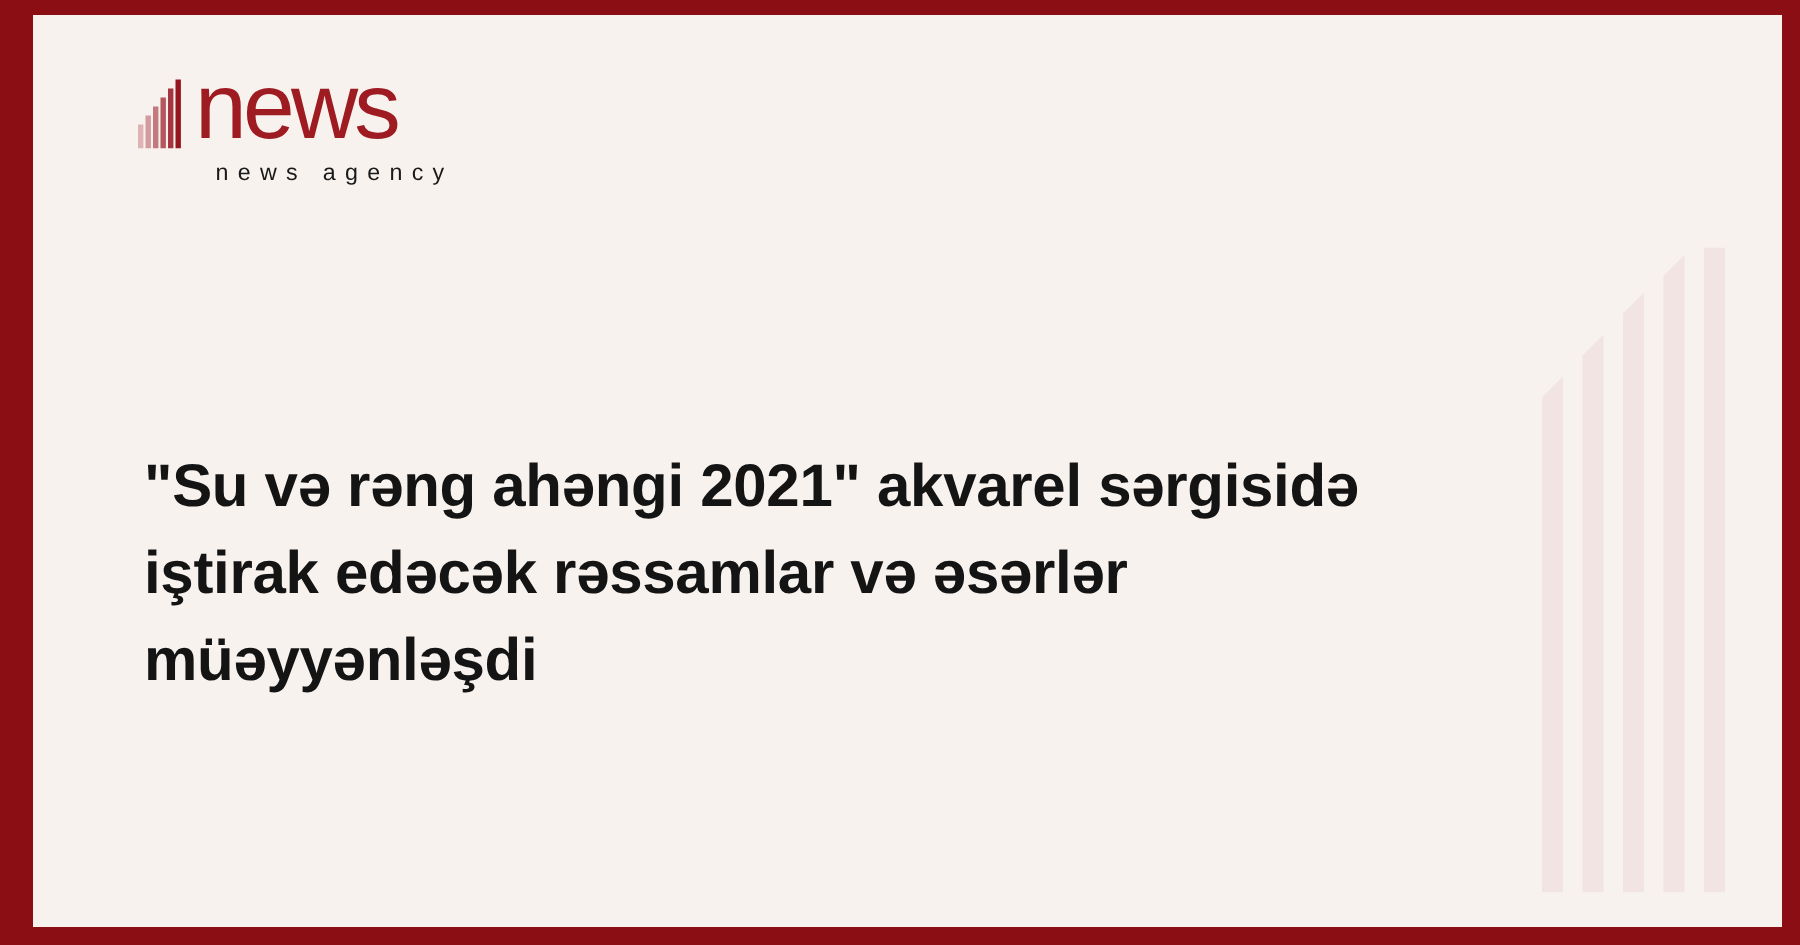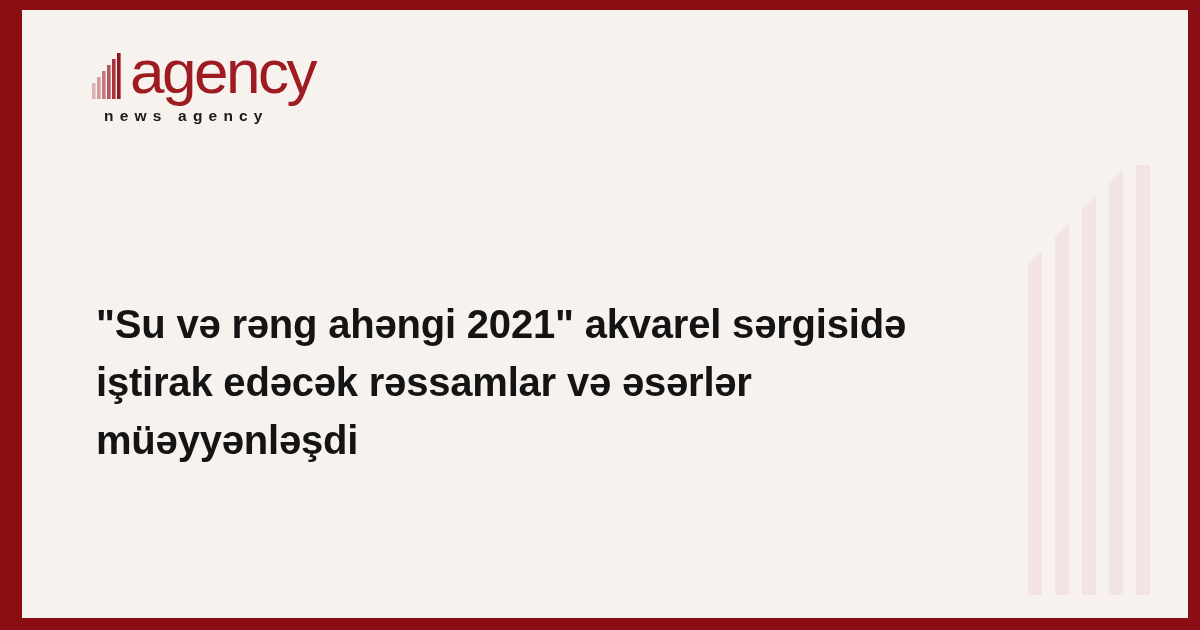--- a/index.html
+++ b/index.html
@@ -70,23 +70,24 @@
     line-height: 56px;
     font-weight: 400;
     letter-spacing: -2.5px;
     color: #9e1b22;
   }
   .logo-sub {
     margin-top: 7px;
     margin-left: 12px;
     font-family: "Liberation Sans", sans-serif;
     font-size: 15.5px;
-    font-weight: 700;
+    font-weight: 400;
     letter-spacing: 6.2px;
     color: #1a1a1a;
+    text-align: center;
   }
 
   
   .headline {
     position: absolute;
     left: 96px;
     top: 268px;
     width: 900px;
     font-family: "Liberation Sans", sans-serif;
     font-size: 40px;
@@ -123,20 +124,20 @@
       <span class="logo-mark">
         <svg width="36" height="50" viewBox="0 0 36 50" xmlns="http://www.w3.org/2000/svg" aria-hidden="true">
           <rect x="0" y="34" width="3.6" height="16" fill="#dfb3b6"></rect>
           <rect x="5" y="28" width="3.6" height="22" fill="#d39a9f"></rect>
           <rect x="10" y="22" width="3.6" height="28" fill="#c4797f"></rect>
           <rect x="15" y="16" width="3.6" height="34" fill="#b5575f"></rect>
           <rect x="20" y="10" width="3.6" height="40" fill="#a63540"></rect>
           <rect x="25" y="4" width="3.6" height="46" fill="#96161f"></rect>
         </svg>
       </span>
-      <span class="logo-word">agency</span>
+      <span class="logo-word">news</span>
     </div>
     <div class="logo-sub">news agency</div>
   </div>
 
   <h1 class="headline">"Su və rəng ahəngi 2021" akvarel sərgisidə iştirak edəcək rəssamlar və əsərlər müəyyənləşdi</h1>
 
 </div>
 
 </body></html>

